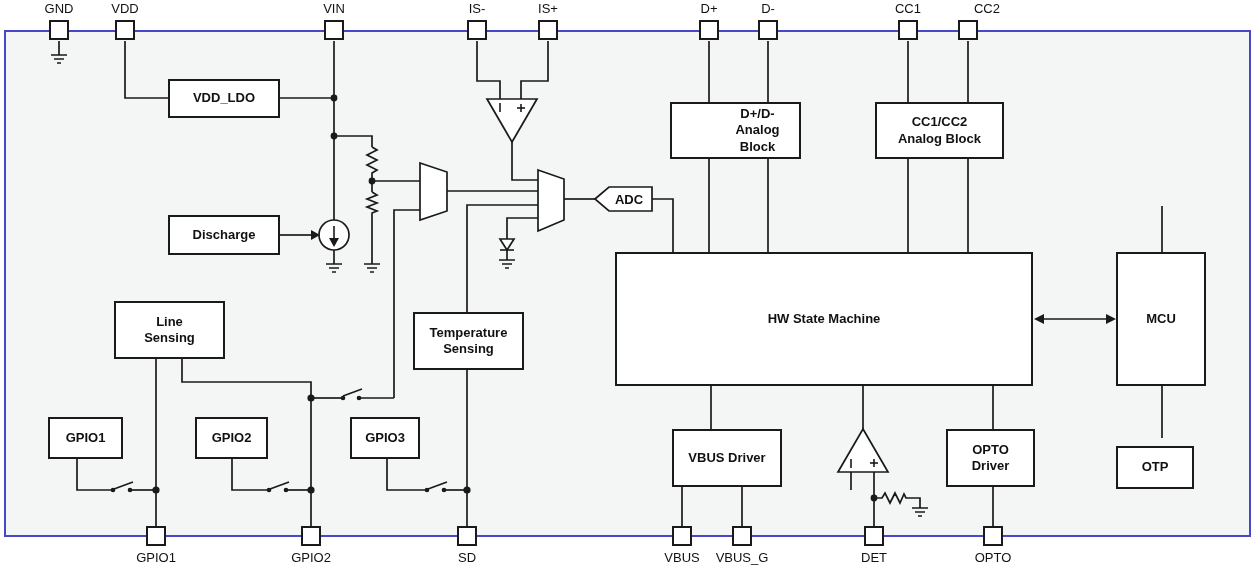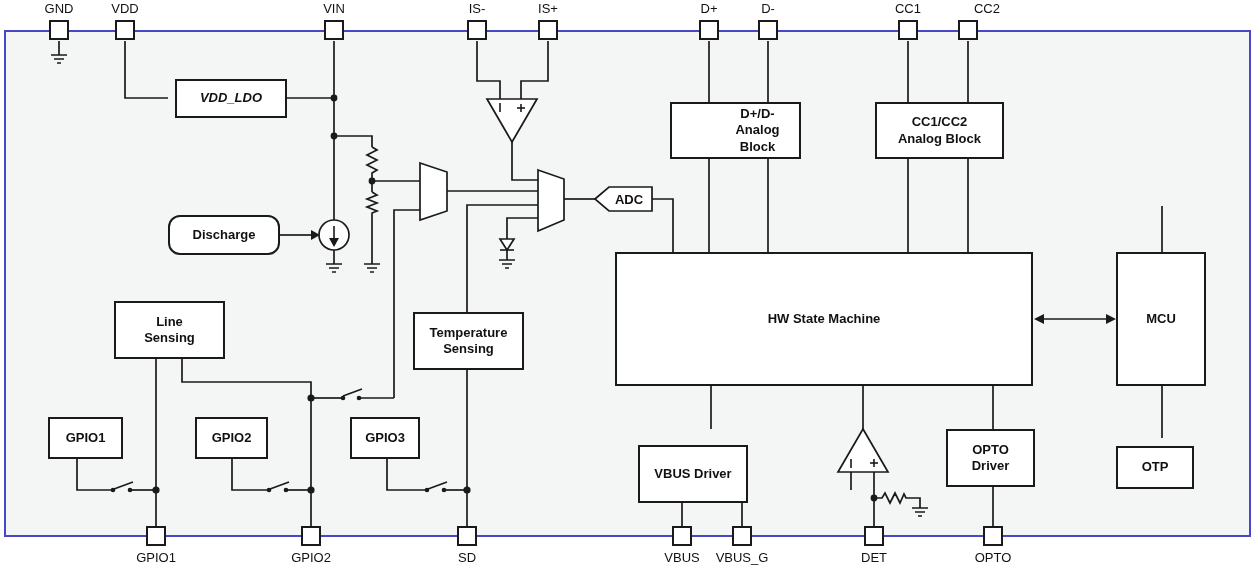--- a/index.html
+++ b/index.html
@@ -152,35 +152,35 @@
         <circle cx="359" cy="398" r="2.3"></circle>
       <circle cx="113" cy="490" r="2.3"></circle>
         <circle cx="130" cy="490" r="2.3"></circle>
       <circle cx="269" cy="490" r="2.3"></circle>
         <circle cx="286" cy="490" r="2.3"></circle>
       <circle cx="427" cy="490" r="2.3"></circle>
         <circle cx="444" cy="490" r="2.3"></circle>
     </g>
   </svg>
 
-  <div class="block" style="left:175px;top:79px;width:112px;height:39px;font-style:italic;">VDD_LDO</div>
-  <div class="block" style="left:168px;top:215px;width:112px;height:40px;border-radius:12px;">Discharge</div>
+  <div class="block" style="left:168px;top:79px;width:112px;height:39px;">VDD_LDO</div>
+  <div class="block" style="left:168px;top:215px;width:112px;height:40px;">Discharge</div>
   <div class="block" style="left:114px;top:301px;width:111px;height:58px;">Line
 Sensing</div>
   <div class="block" style="left:48px;top:417px;width:75px;height:42px;">GPIO1</div>
   <div class="block" style="left:195px;top:417px;width:73px;height:42px;">GPIO2</div>
   <div class="block" style="left:350px;top:417px;width:70px;height:42px;">GPIO3</div>
   <div class="block" style="left:413px;top:312px;width:111px;height:58px;">Temperature
 Sensing</div>
   <div class="block" style="left:670px;top:102px;width:131px;height:57px;padding-left:44px;">D+/D-
 Analog Block</div>
   <div class="block" style="left:875px;top:102px;width:129px;height:57px;">CC1/CC2
 Analog Block</div>
   <div class="block" style="left:615px;top:252px;width:418px;height:134px;font-size:13px;">HW State Machine</div>
-  <div class="block" style="left:638px;top:429px;width:110px;height:58px;margin-top:16px;">VBUS Driver</div>
+  <div class="block" style="left:672px;top:429px;width:110px;height:58px;">VBUS Driver</div>
   <div class="block" style="left:946px;top:429px;width:89px;height:58px;">OPTO
 Driver</div>
   <div class="block" style="left:1116px;top:252px;width:90px;height:134px;">MCU</div>
   <div class="block" style="left:1116px;top:438px;width:78px;height:43px;margin-top:8px;">OTP</div>
   <div class="adclabel">ADC</div>
 
   <div class="pin" style="left:49px;top:20px;"></div>
   <div class="pin" style="left:115px;top:20px;"></div>
   <div class="pin" style="left:324px;top:20px;"></div>
   <div class="pin" style="left:467px;top:20px;"></div>

